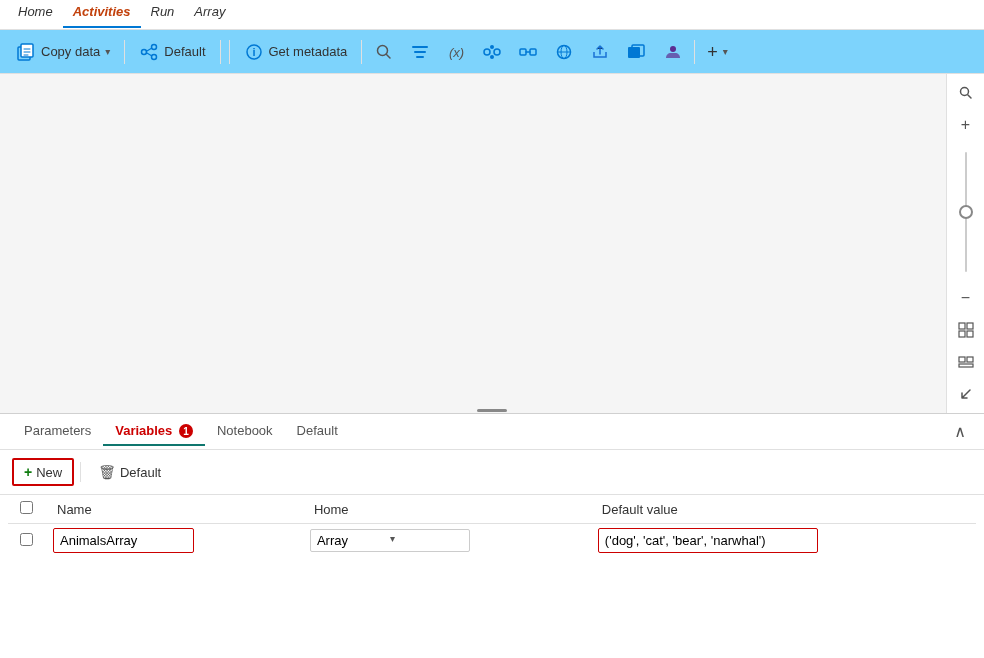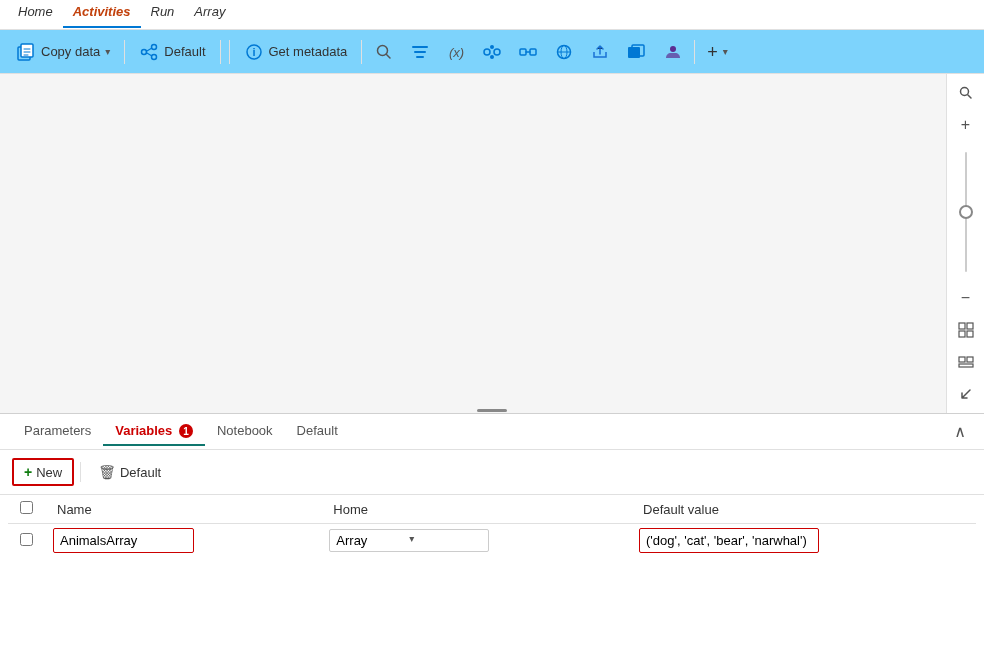--- a/index.html
+++ b/index.html
@@ -294,21 +294,21 @@
       border-radius: 2px;
       padding: 3px 6px;
       background: #fff;
       width: 160px;
       cursor: pointer;
     }
     .type-select-wrapper span { flex: 1; font-size: 13px; }
     .type-select-wrapper .chevron { color: #555; font-size: 10px; }
 
     .default-value-input {
-      width: 180px;
+      width: 220px;
       padding: 4px 6px;
       border: 1px solid #c00;
       border-radius: 2px;
       font-size: 13px;
       outline: none;
       background: #fff;
     }
 
     .plus-icon-green { color: #107c10; font-size: 14px; font-weight: bold; }
 

